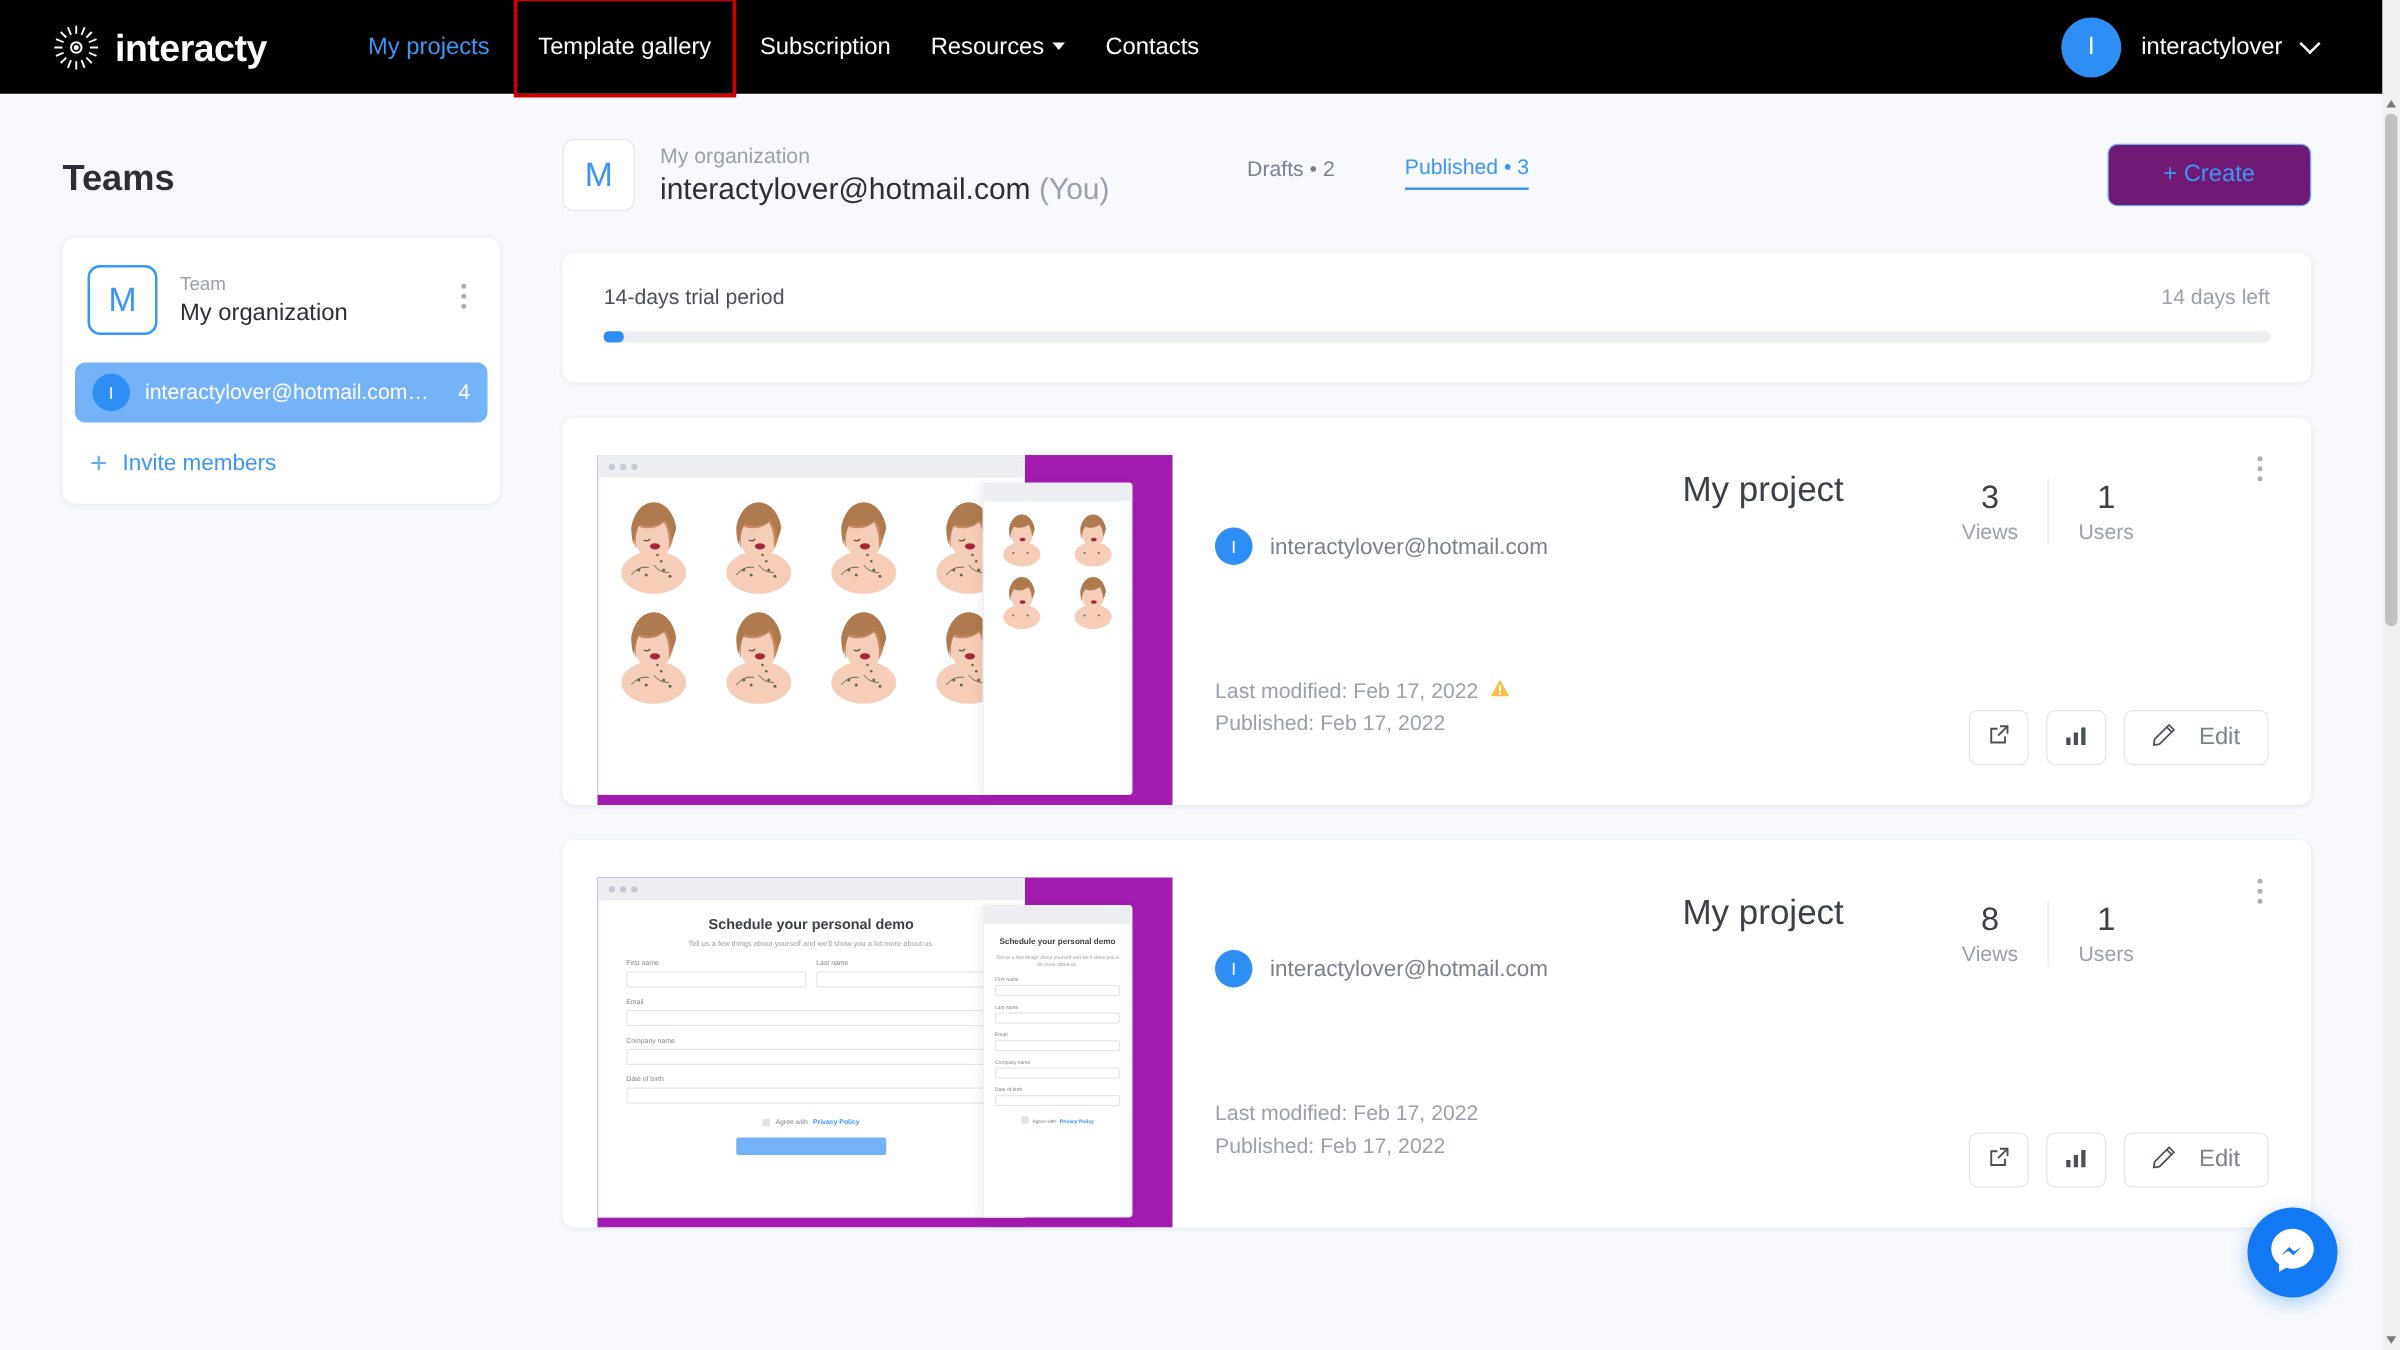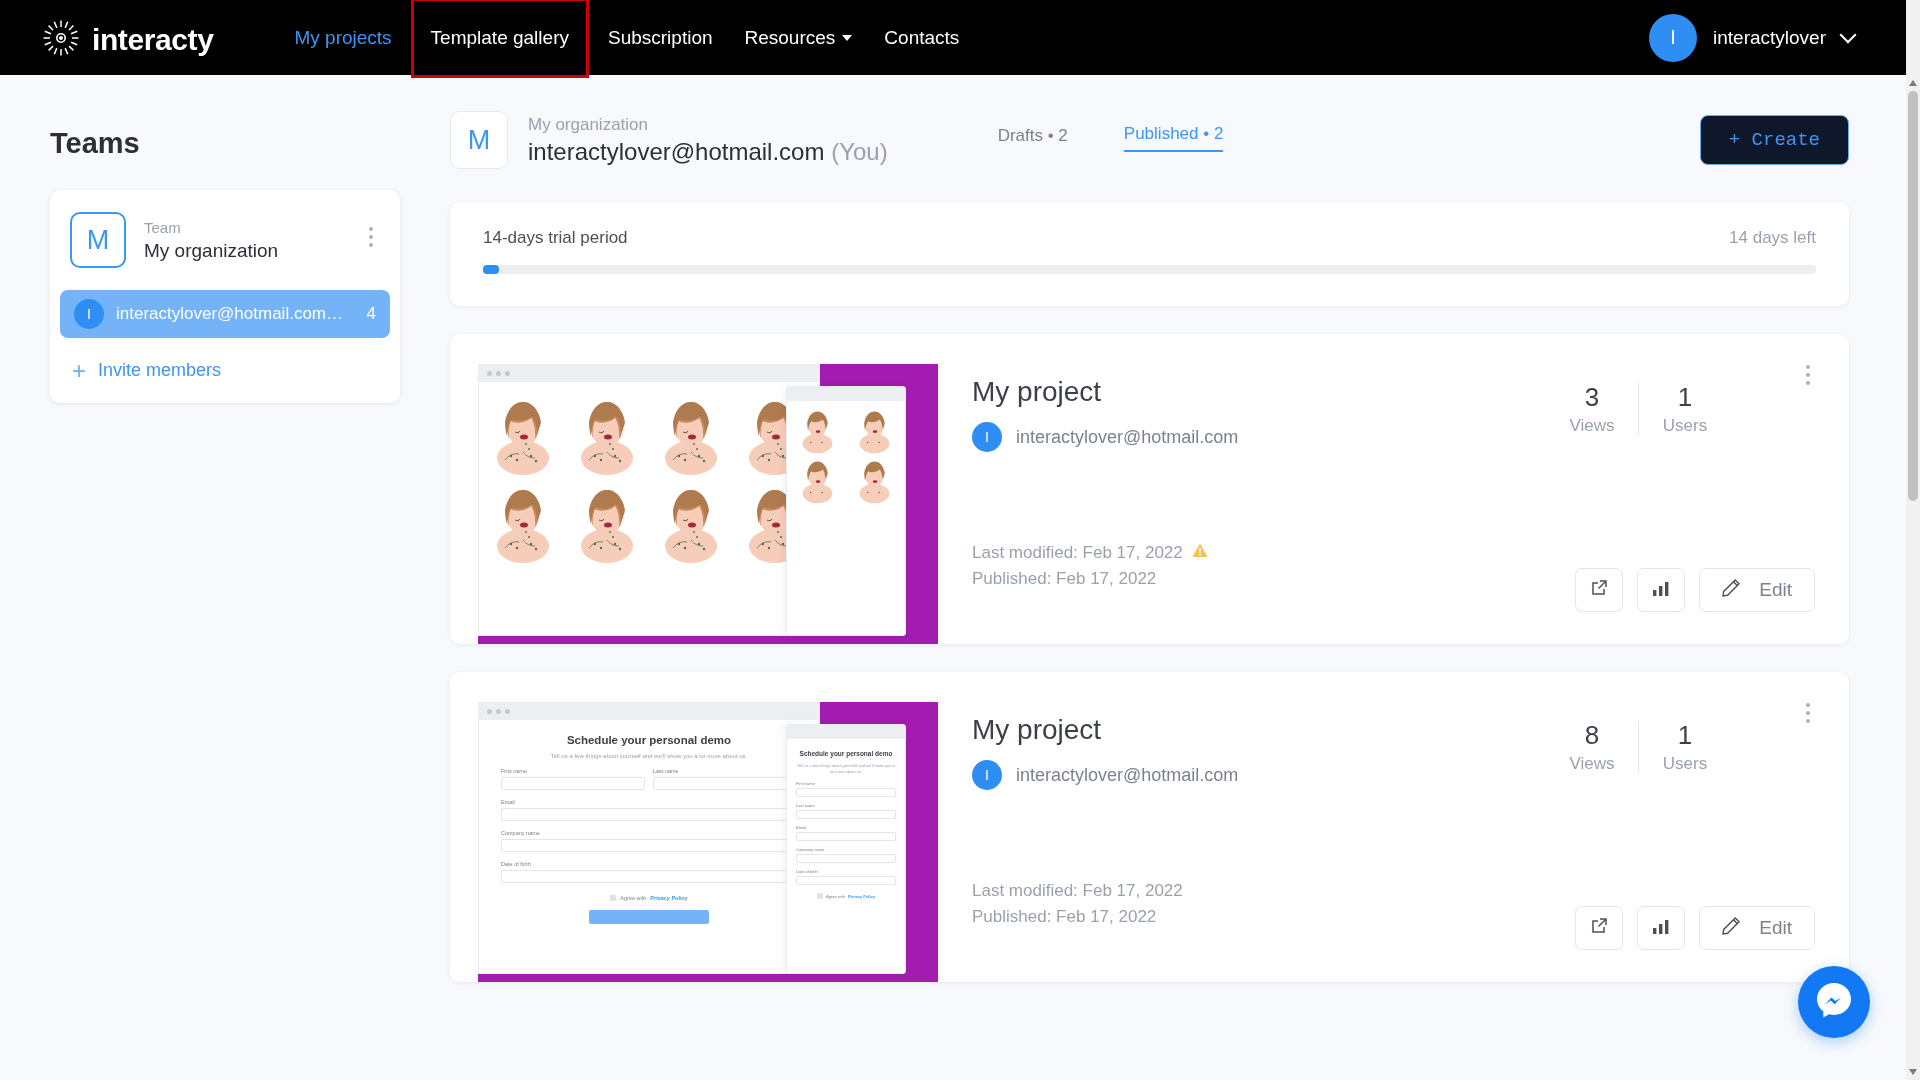--- a/index.html
+++ b/index.html
@@ -112,23 +112,23 @@
   }
   .org-meta { margin-left: 20px; }
   .org-sub { font-size: 17px; color: #9aa1ad; line-height: 23px; }
   .org-title { font-size: 24px; color: #2c2f36; line-height: 32px; }
   .org-title .you { color: #9aa1ad; }
   .tabs { display: flex; align-items: flex-end; gap: 56px; margin-left: 110px; padding-bottom: 4px; }
   .tab { font-size: 17px; color: #7b828e; cursor: pointer; padding-bottom: 6px; }
   .tab.active { color: #3b96f5; border-bottom: 2px solid #3b96f5; }
   .create-btn {
     margin-left: auto; margin-right: 57px;
-    border: 1px solid #6aaef7; color: #3b96f5; background: #0f172a;
-    border-radius: 8px; font-size: 19px; padding: 13px 28px; cursor: pointer;
-    font-family: Liberation Mono, monospace;
+    border: 1px solid #6aaef7; color: #3b96f5; background: #701a75;
+    border-radius: 8px; font-size: 19px; padding: 13px 44px; cursor: pointer;
+    font-family: Liberation Sans, sans-serif;
   }
 
   .trial-card {
     margin: 33px 57px 0 20px; background: #fff; border-radius: 10px;
     box-shadow: 0 1px 4px rgba(30,50,90,.08);
     padding: 26px 33px 32px 33px;
   }
   .trial-top { display: flex; justify-content: space-between; }
   .trial-label { font-size: 17px; color: #4a4f59; }
   .trial-left { font-size: 17px; color: #9aa1ad; }
@@ -182,21 +182,21 @@
   .fp-link { color: #3b96f5; font-weight: 700; }
   .fp-btn { margin: 9px auto 0 auto; width: 120px; height: 14px; background: #74b3f7; border-radius: 2px; }
 
   .fp2 { padding: 10px 9px 0 9px; }
   .fp2-title { text-align: center; font-size: 6.5px; color: #3c4149; font-weight: 700; line-height: 9px; }
   .fp2-sub { text-align: center; font-size: 4px; color: #9aa1ad; margin-top: 5px; line-height: 6px; }
   .fp2-lbl { font-size: 4px; color: #7b828e; margin: 6px 0 2px 0; }
   .fp2-inp { height: 9px; border: 1px solid #e2e6ec; border-radius: 2px; }
   .fp2-agree { display: flex; align-items: center; justify-content: center; gap: 3px; margin-top: 8px; font-size: 4px; color: #7b828e; }
 
-  .card-body { flex: 1; padding: 42px 0 0 34px; position: relative; }
+  .card-body { flex: 1; padding: 42px 0 0 34px; position: relative; text-align: center; }
   .proj-title { font-size: 28px; color: #3c4149; font-weight: 400; }
   .proj-owner { display: flex; align-items: center; gap: 14px; margin-top: 14px; }
   .proj-owner-avatar {
     width: 30px; height: 30px; border-radius: 50%; background: #2f8ef4; color: #fff;
     display: flex; align-items: center; justify-content: center; font-size: 14px;
   }
   .proj-owner-email { font-size: 18px; color: #7b828e; }
   .proj-dates { position: absolute; left: 34px; bottom: 52px; }
   .proj-date-line { font-size: 17px; color: #9aa1ad; line-height: 26px; display: flex; align-items: center; gap: 9px; }
   .warn-icon { display: inline-block; }
@@ -336,21 +336,21 @@
     <div class="org-logo">M</div>
     <div class="org-meta">
       <div class="org-sub">My organization</div>
       <div class="org-title">
         <span>interactylover@hotmail.com</span>
         <span class="you">(You)</span>
       </div>
     </div>
     <div class="tabs">
       <div class="tab">Drafts • 2</div>
-      <div class="tab active">Published  • 2</div>
+      <div class="tab active">Published  • 3</div>
     </div>
     <button class="create-btn">+ Create</button>
   </div>
 
   <div class="trial-card">
     <div class="trial-top">
       <div class="trial-label">14-days trial period</div>
       <div class="trial-left">14 days left</div>
     </div>
     <div class="trial-track">

